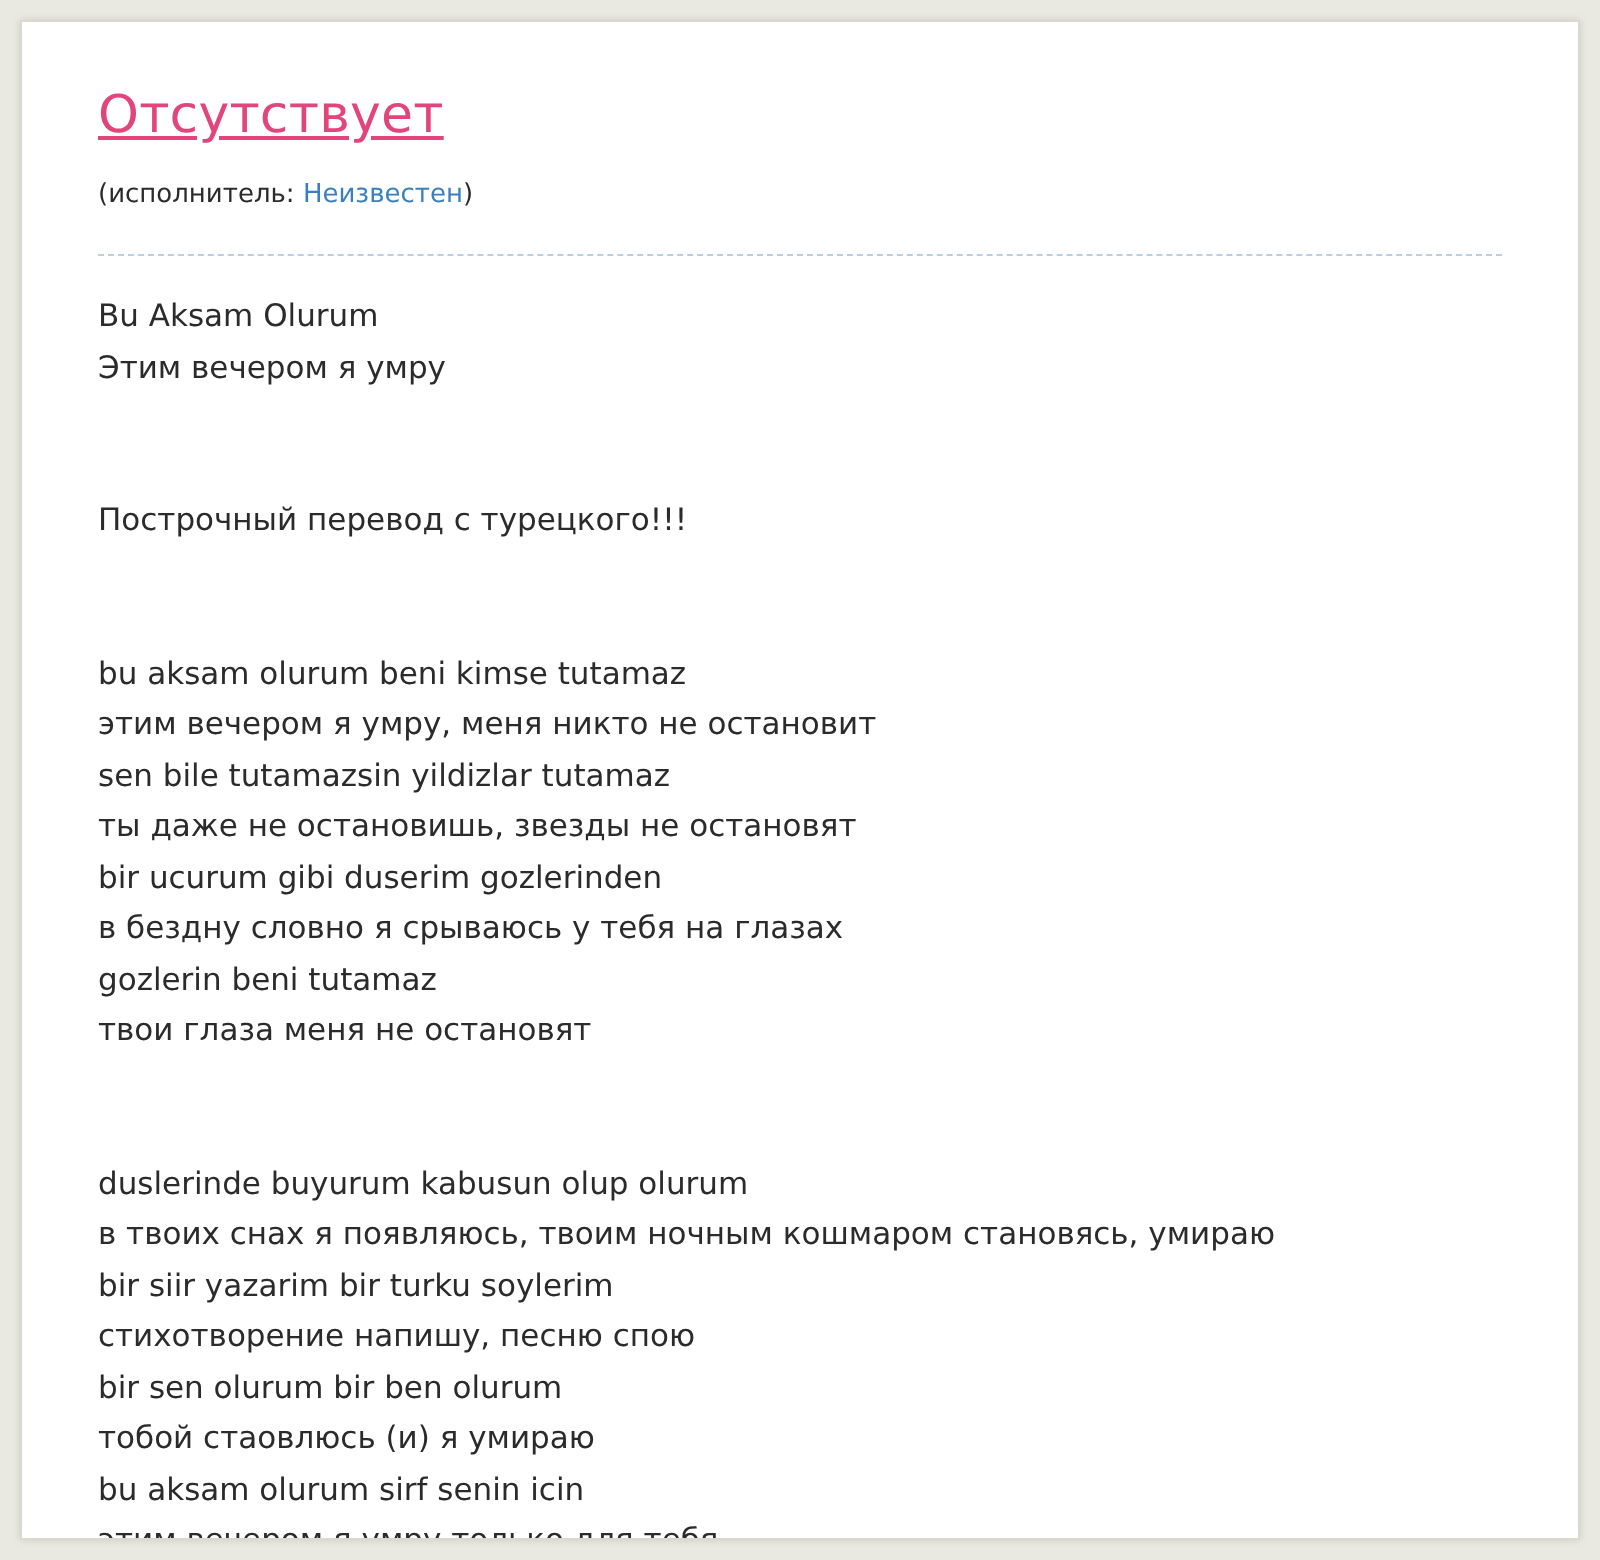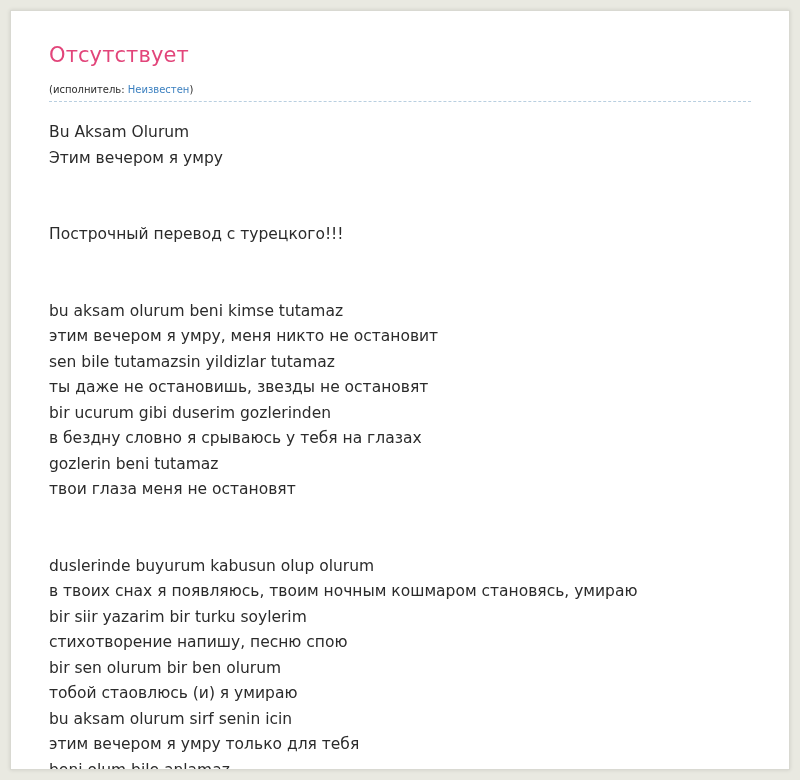--- a/index.html
+++ b/index.html
@@ -23,30 +23,31 @@
     box-sizing: border-box;
     border: 1px solid #d9d9d2;
     box-shadow: 0 0 4px rgba(0,0,0,0.12);
     overflow: hidden;
   }
   .inner {
     padding: 32px 38px 0 38px;
   }
   .song-title {
     color: #e2457a;
-    font-size: 21px;
+    font-size: 26px;
     font-weight: normal;
     margin: 0 0 6px 0;
     line-height: 1.2;
     letter-spacing: 0.1px;
+    text-decoration: underline;
   }
   .artist-line {
-    font-size: 10px;
+    font-size: 13px;
     color: #2b2b2b;
-    padding-bottom: 6px;
+    padding-bottom: 22px;
     border-bottom: 1px dashed #b9cfe0;
     margin-bottom: 18px;
     margin-top: 16px;
   }
   .artist-link {
     color: #3a7fbf;
     text-decoration: none;
   }
   .lyrics {
     font-size: 15.5px;

